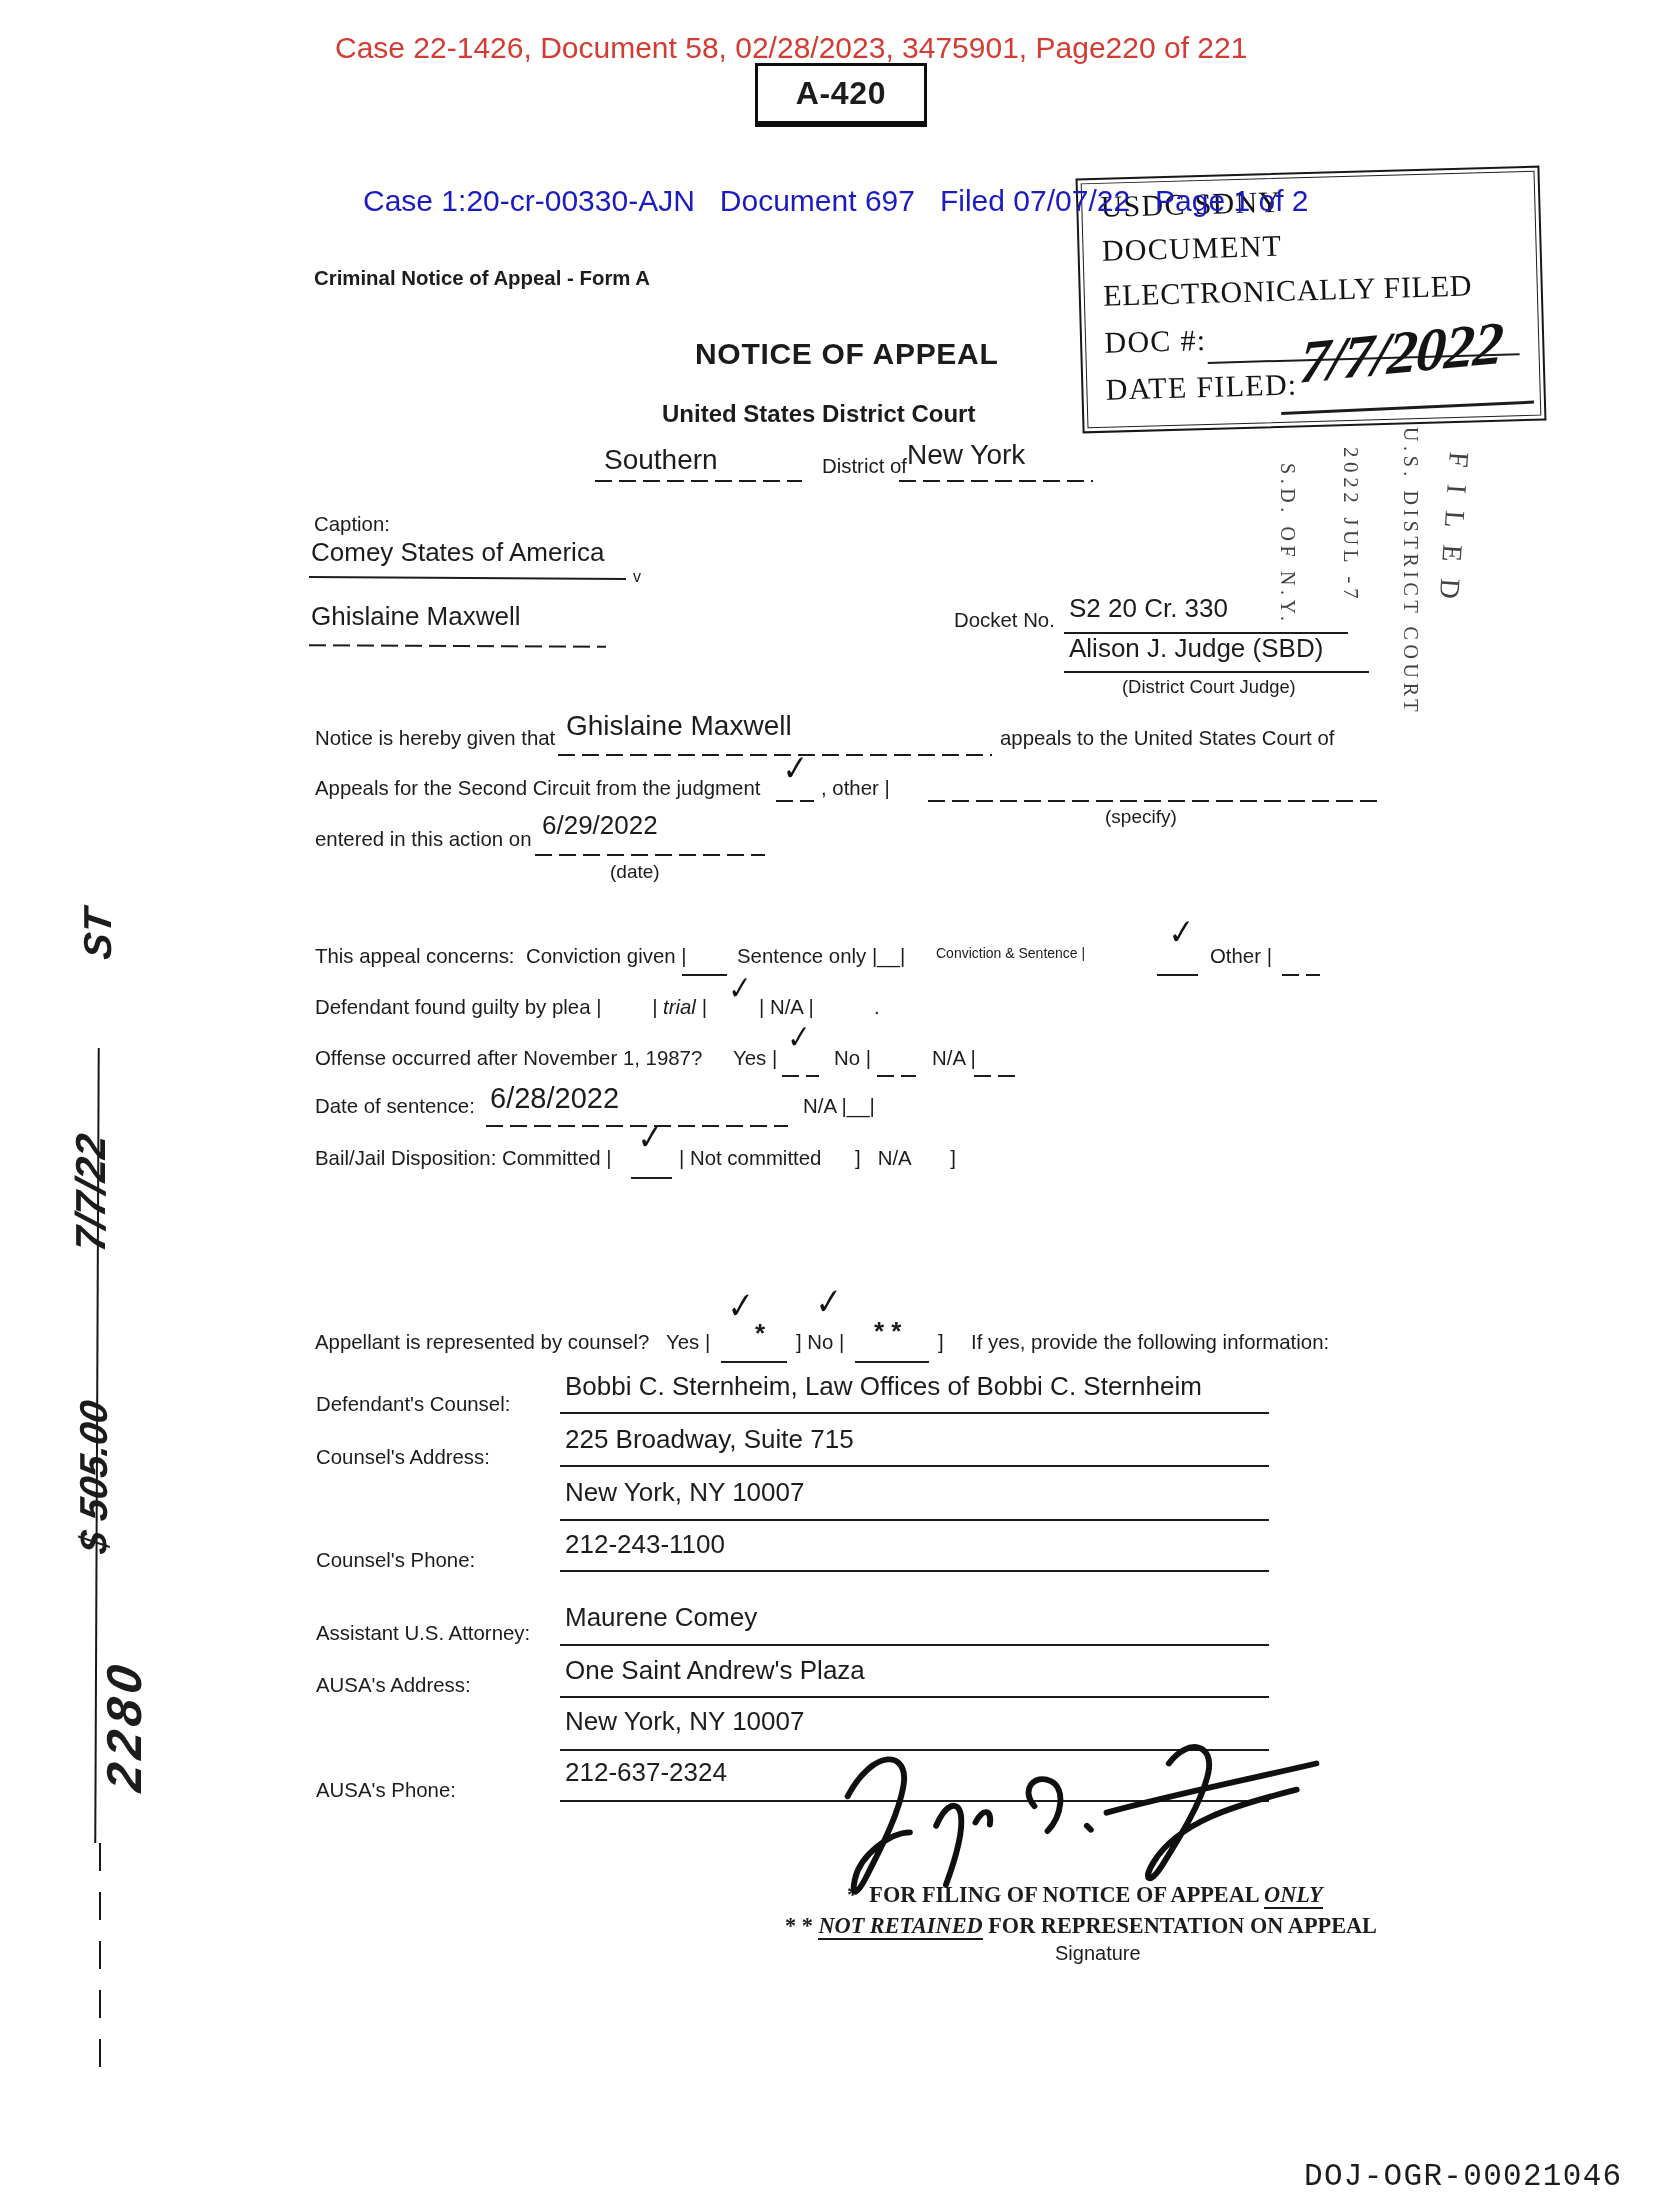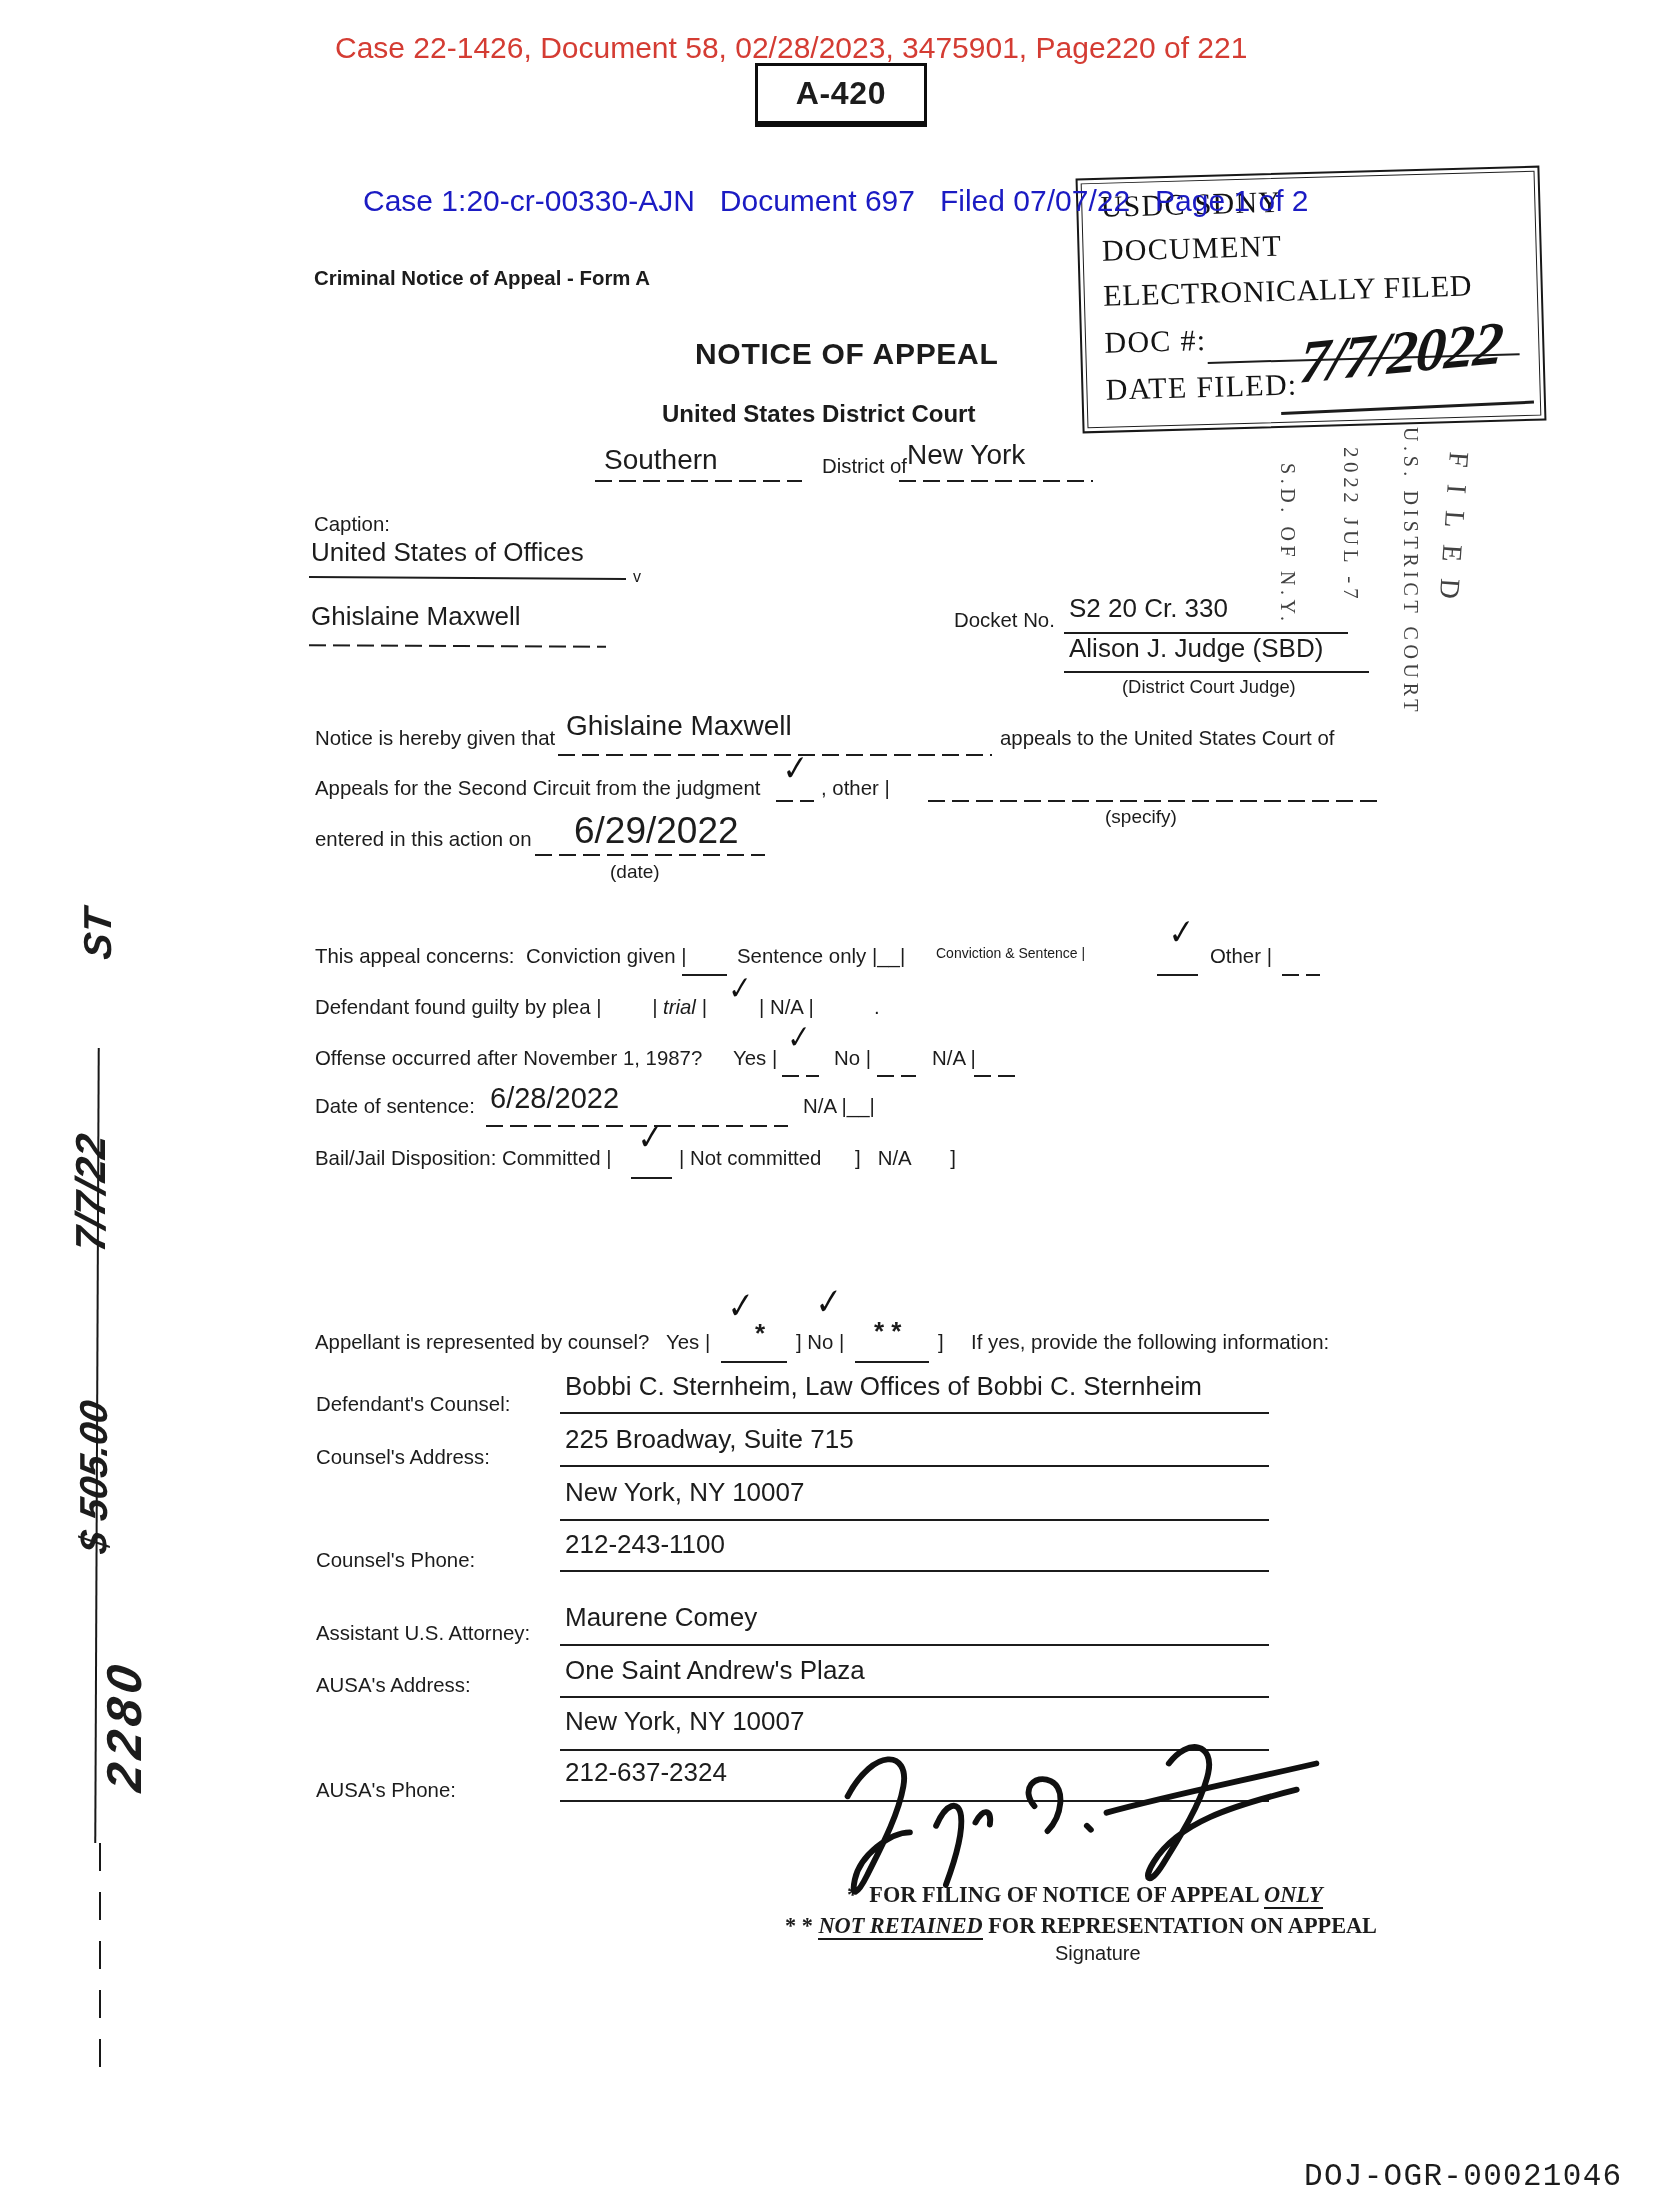--- a/index.html
+++ b/index.html
@@ -73,21 +73,21 @@
   <div class="t bold" style="left:695px;top:338px;font-size:30px;letter-spacing:0.7px;">NOTICE OF APPEAL</div>
   <div class="t bold" style="left:662px;top:401px;font-size:24px;">United States District Court</div>
 
   <div class="t" style="left:604px;top:445px;font-size:28px;">Southern</div>
   <div class="u dash" style="left:595px;top:480px;width:207px;"></div>
   <div class="t" style="left:822px;top:456px;font-size:20.4px;">District of</div>
   <div class="t" style="left:907px;top:440px;font-size:28px;">New York</div>
   <div class="u dash" style="left:899px;top:480px;width:194px;"></div>
 
   <div class="t" style="left:314px;top:514px;font-size:20.4px;">Caption:</div>
-  <div class="t" style="left:311px;top:539px;font-size:26px;">United States of Offices</div>
+  <div class="t" style="left:311px;top:539px;font-size:26px;">Comey States of America</div>
   <div class="u" style="left:309px;top:577px;width:317px;transform:rotate(0.4deg);"></div>
   <div class="t" style="left:633px;top:569px;font-size:16px;">v</div>
   <div class="t" style="left:311px;top:603px;font-size:26px;">Ghislaine Maxwell</div>
   <div class="u dash" style="left:309px;top:645px;width:297px;transform:rotate(0.3deg);"></div>
 
   <div class="t" style="left:954px;top:610px;font-size:20.4px;">Docket No.</div>
   <div class="t" style="left:1069px;top:595px;font-size:26px;">S2 20 Cr. 330</div>
   <div class="u" style="left:1064px;top:632px;width:284px;"></div>
   <div class="t" style="left:1069px;top:635px;font-size:26px;">Alison J. Judge (SBD)</div>
   <div class="u" style="left:1064px;top:671px;width:305px;"></div>
@@ -99,21 +99,21 @@
   <div class="t" style="left:1000px;top:728px;font-size:20.4px;">appeals to the United States Court of</div>
 
   <div class="t" style="left:315px;top:778px;font-size:20.4px;">Appeals for the Second Circuit from the judgment</div>
   <div class="check" style="left:782px;top:749px;font-size:32px;">✓</div>
   <div class="u dash" style="left:776px;top:800px;width:38px;"></div>
   <div class="t" style="left:821px;top:778px;font-size:20.4px;">, other |</div>
   <div class="u dash" style="left:928px;top:800px;width:453px;"></div>
   <div class="t" style="left:1105px;top:807px;font-size:19px;">(specify)</div>
 
   <div class="t" style="left:315px;top:829px;font-size:20.4px;">entered in this action on</div>
-  <div class="t" style="left:542px;top:812px;font-size:37px;margin-left:32px;">6/29/2022</div>
+  <div class="t" style="left:542px;top:812px;font-size:26px;">6/29/2022</div>
   <div class="u dash" style="left:535px;top:854px;width:230px;"></div>
   <div class="t" style="left:610px;top:862px;font-size:19px;">(date)</div>
 
   <div class="t" style="left:315px;top:946px;font-size:20.4px;">This appeal concerns:</div>
   <div class="t" style="left:526px;top:946px;font-size:20.4px;">Conviction given |</div>
   <div class="u" style="left:682px;top:974px;width:45px;"></div>
   <div class="t" style="left:737px;top:946px;font-size:20.4px;">Sentence only |__|</div>
   <div class="t" style="left:936px;top:946px;font-size:14px;">Conviction &amp; Sentence |</div>
   <div class="check" style="left:1168px;top:913px;font-size:32px;">✓</div>
   <div class="u" style="left:1157px;top:974px;width:41px;"></div>

